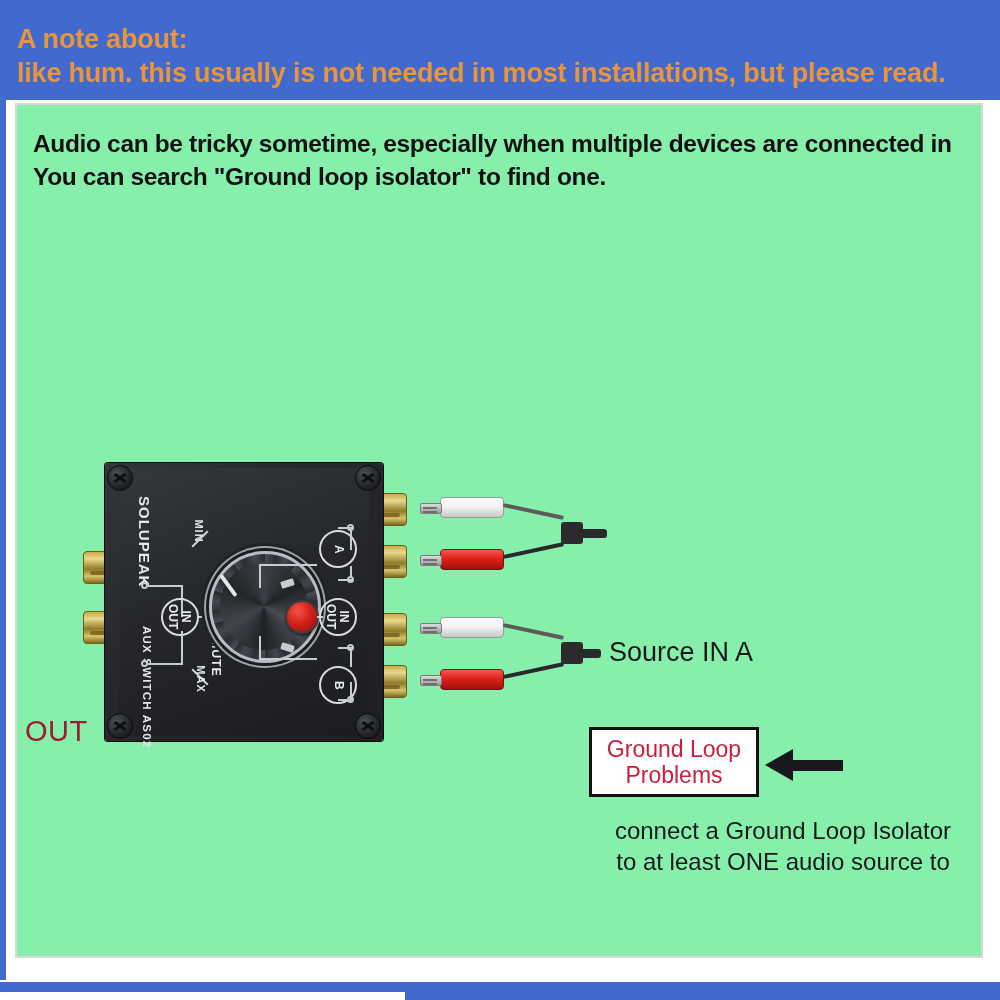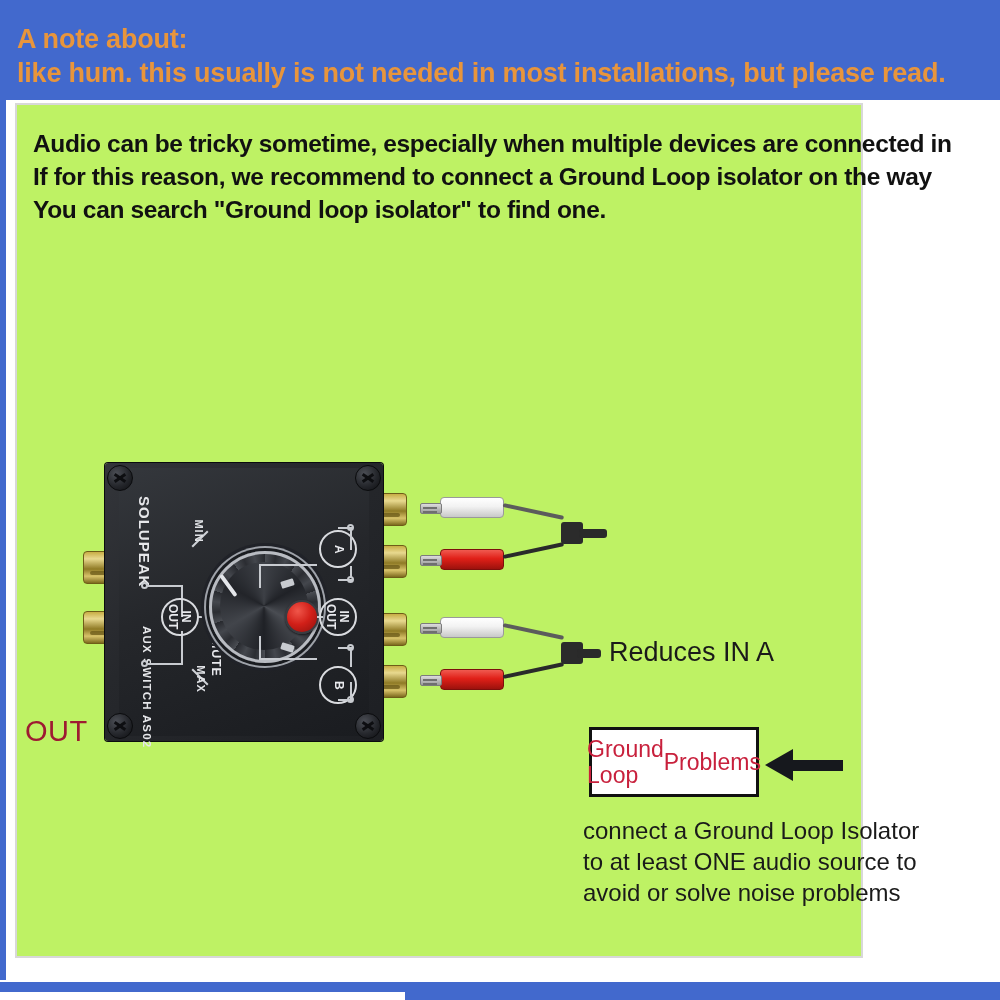--- a/index.html
+++ b/index.html
@@ -59,22 +59,22 @@
     white-space: nowrap;
     letter-spacing: -0.2px;
   }
   #note-line-1 { left: 12px; top: 24px; font-size: 27px; }
   #note-line-2 { left: 12px; top: 58px; font-size: 27px; }
 
   
   .card {
     position: absolute;
     left: 15px; top: 103px;
-    width: 848px; height: 855px;
-    background: #bef264;
+    width: 968px; height: 855px;
+    background: #86efac;
     border: 2px solid #d8d8d8;
   }
 
   
   .intro {
     position: absolute;
     left: 16px; top: 22px;
     width: 942px;
     font-family: "Liberation Sans", sans-serif;
     font-weight: bold;
@@ -388,21 +388,21 @@
   #source-b-label { left: 766px; top: 317px; }
 
   
   #gli-box {
     position: absolute;
     left: 572px; top: 282px;
     width: 170px; height: 70px;
     background: #ffffff;
     border: 3px solid #111111;
     display: flex;
-    flex-direction: row;
+    flex-direction: column;
     align-items: center;
     justify-content: center;
     line-height: 1.15;
   }
   #gli-box span {
     color: #c8203c;
     font-size: 23px;
     font-family: "Liberation Sans", sans-serif;
   }
 
@@ -423,20 +423,21 @@
     width:0; height:0;
     border-top: 16px solid transparent;
     border-bottom: 16px solid transparent;
     border-right: 28px solid #16181d;
   }
 
   #gli-caption {
     position: absolute;
     left: 566px; top: 370px;
     width: 400px;
+    text-align: center;
     font-family: "Liberation Sans", sans-serif;
     font-size: 24px;
     line-height: 31px;
     color: #1a1a1a;
   }
 </style>
 </head>
 <body>
 
 <div id="page">
@@ -446,21 +447,20 @@
     <div class="note-line" id="note-line-1">A note about:</div>
   </div>
   <div class="blue-left-rail"></div>
   <div class="blue-bottom-rail"></div>
   <div class="blue-bottom-rail2"></div>
 
   <div class="card">
 
     <div class="intro">
       <p>Audio can be tricky sometime, especially when multiple devices are connected in</p>
-      <p>If for this reason, we recommend to connect a Ground Loop isolator on the way</p>
       <p>You can search "Ground loop isolator" to find one.</p>
     </div>
 
     <div class="diagram">
 
       <div id="out-label">OUT</div>
 
       <div class="jack" id="jack-out-1"></div>
       <div class="jack" id="jack-out-2"></div>
 
@@ -550,21 +550,21 @@
       <div class="cable-plug plug-white" style="left:423px; top:52px;">
         <div class="plug-pin"></div>
       </div>
       <div class="cable-plug plug-red" style="left:423px; top:104px;">
         <div class="plug-pin"></div>
       </div>
       <div class="cable-body" style="left:486px; top:58px; width:62px; transform:rotate(12deg); transform-origin:left center;"></div>
       <div class="cable-body" style="left:486px; top:110px; width:62px; transform:rotate(-12deg); transform-origin:left center; background:#2a2a2a;"></div>
       <div class="cable-junction" style="left:544px; top:77px;"></div>
       <div class="cable-tail" style="left:562px; top:84px; width:28px;"></div>
-      <div class="source-label" id="source-a-label">Reduces IN A</div>
+      <div class="source-label" id="source-a-label">Source IN A</div>
 
       <div class="cable-plug plug-white" style="left:423px; top:172px;">
         <div class="plug-pin"></div>
       </div>
       <div class="cable-plug plug-red" style="left:423px; top:224px;">
         <div class="plug-pin"></div>
       </div>
       <div class="cable-body" style="left:486px; top:178px; width:62px; transform:rotate(12deg); transform-origin:left center;"></div>
       <div class="cable-body" style="left:486px; top:230px; width:62px; transform:rotate(-12deg); transform-origin:left center; background:#2a2a2a;"></div>
       <div class="cable-junction" style="left:544px; top:197px;"></div>
@@ -577,18 +577,17 @@
 
       <div id="gli-arrow">
         <div class="head"></div>
         <div class="shaft"></div>
       </div>
 
 
       <div id="gli-caption">
         <div>connect a Ground Loop Isolator</div>
         <div>to at least ONE audio source to</div>
-        <div>avoid or solve noise problems</div>
       </div>
     </div>
 
   </div>
 </div>
 
 </body></html>

